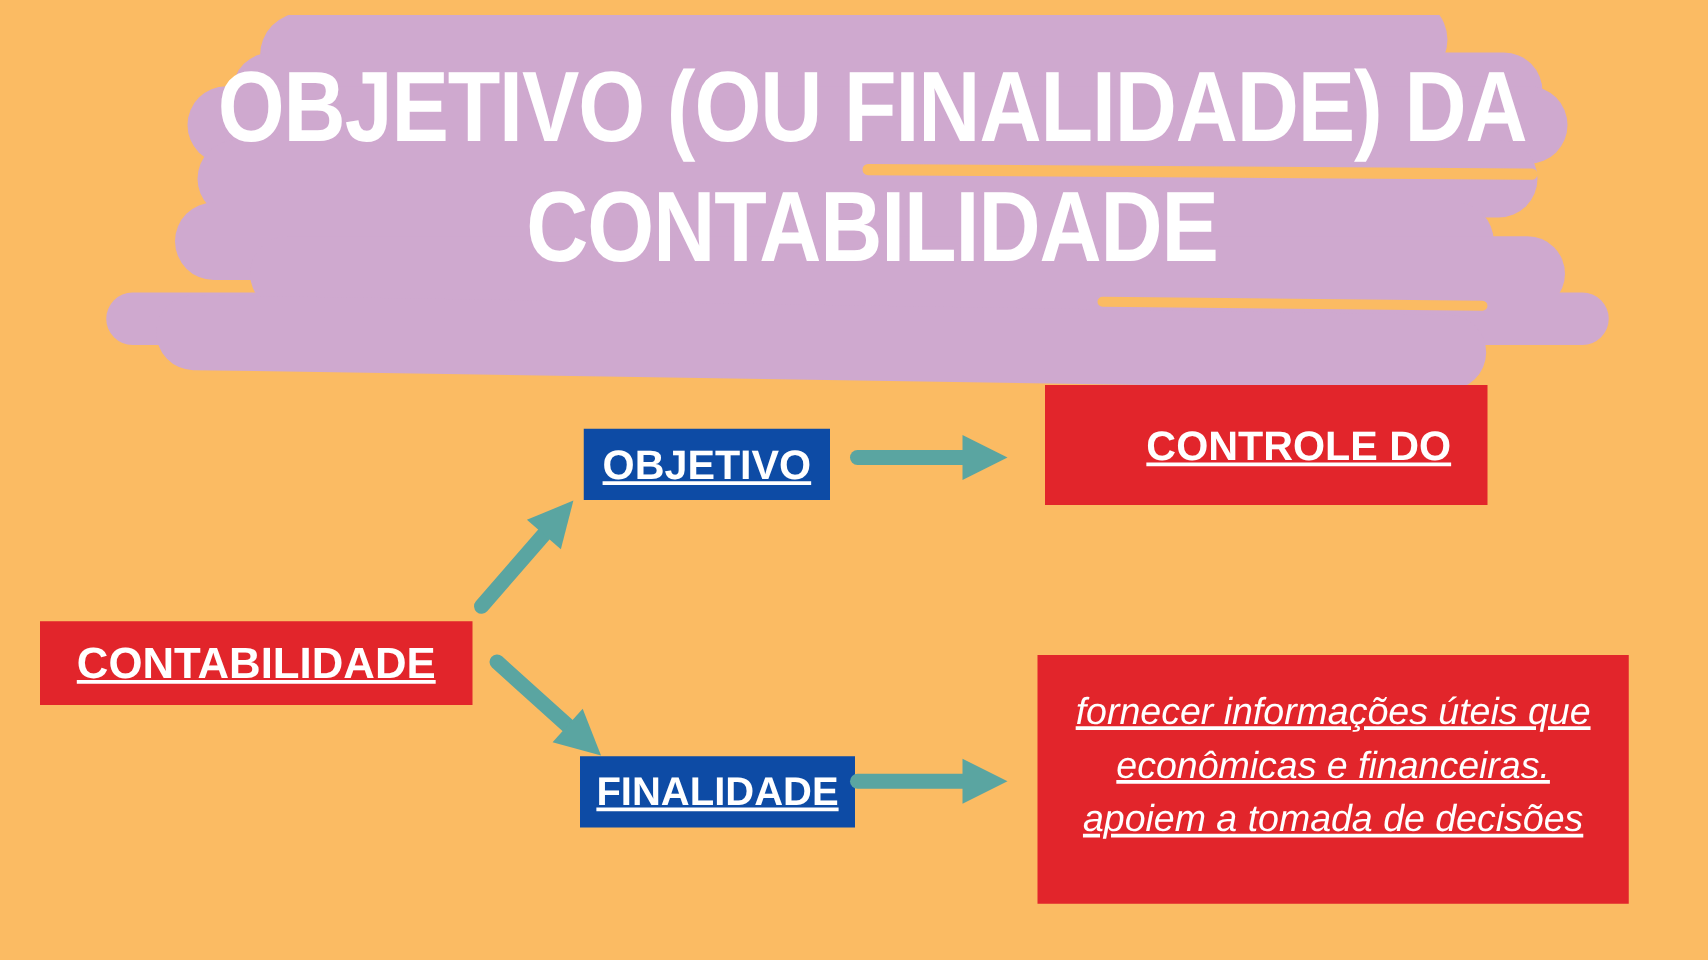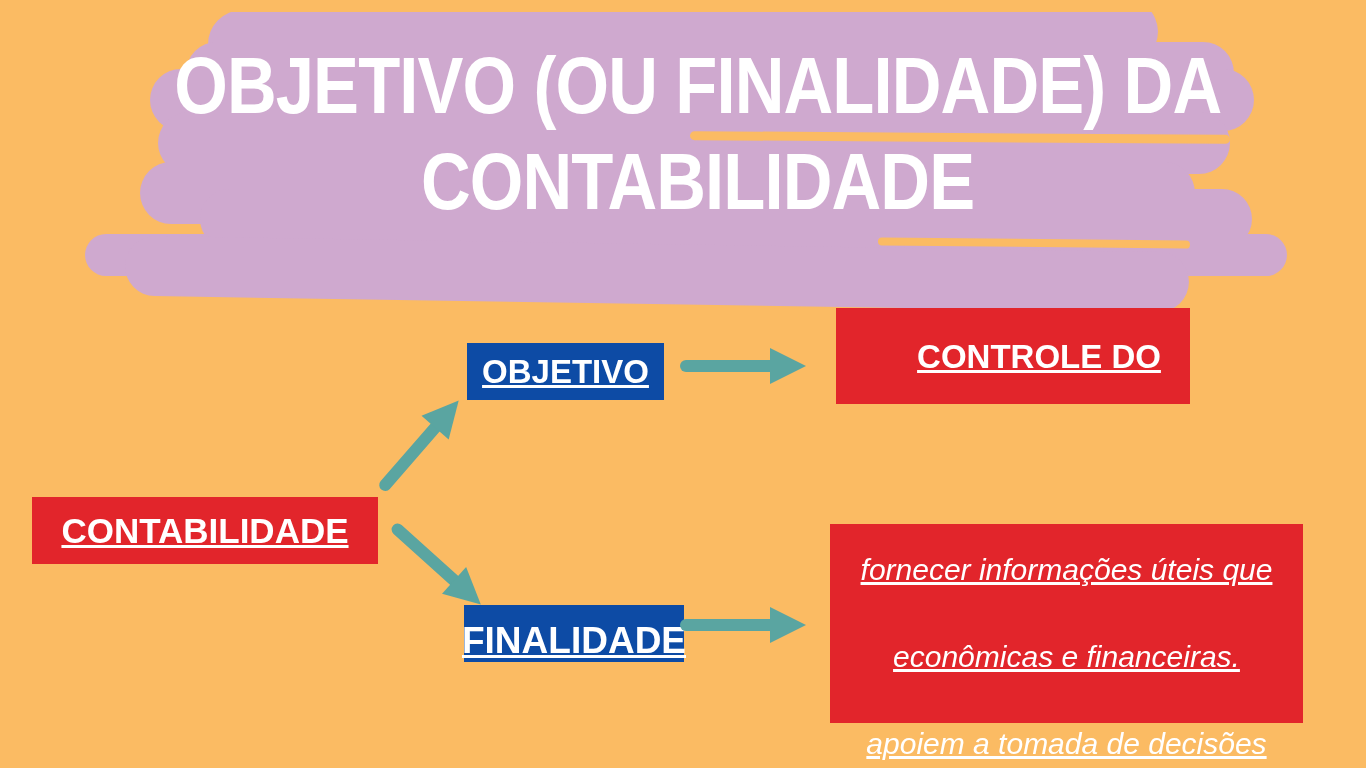--- a/index.html
+++ b/index.html
@@ -30,26 +30,26 @@
   .title-line{display:inline-block;font-size:80px;font-weight:bold;letter-spacing:-1px;
               line-height:96px;white-space:nowrap;transform:scaleX(0.86);}
 
   
   .box{position:absolute;display:flex;align-items:center;justify-content:center;
        color:var(--white);font-weight:bold;text-align:center;text-decoration:underline;}
   .red-box{background:var(--red);}
   .blue-box{background:var(--blue);}
   .root{left:32px;top:485px;width:346px;height:67px;font-size:35px;}
   .objetivo{left:467px;top:331px;width:197px;height:57px;font-size:33px;}
-  .finalidade{left:464px;top:593px;width:220px;height:57px;font-size:37px;white-space:nowrap;align-items:flex-end;}
+  .finalidade{left:464px;top:593px;width:220px;height:57px;font-size:32px;white-space:nowrap;}
   .result1{left:836px;top:296px;width:354px;height:96px;font-size:33px;line-height:45px;
            flex-direction:column;padding-left:52px;}
   .result2{left:830px;top:512px;width:473px;height:199px;font-size:30px;line-height:43px;
            flex-direction:column;justify-content:flex-start;padding-top:24px;
-           font-weight:normal;font-style:italic;gap:44px;}
+           font-weight:normal;font-style:italic;}
 
   
   .arrow{position:absolute;color:var(--teal);}
   .arrow svg{display:block;}
   .arrow line{stroke:currentColor;stroke-width:12;stroke-linecap:round;}
   .arrow polygon{fill:currentColor;}
   .arr-a{left:678px;top:334px;}
   .arr-b{left:678px;top:593px;}
   .arr-c{left:359px;top:413px;transform:rotate(-49deg);}
   .arr-d{left:376px;top:533px;transform:rotate(42deg);}

